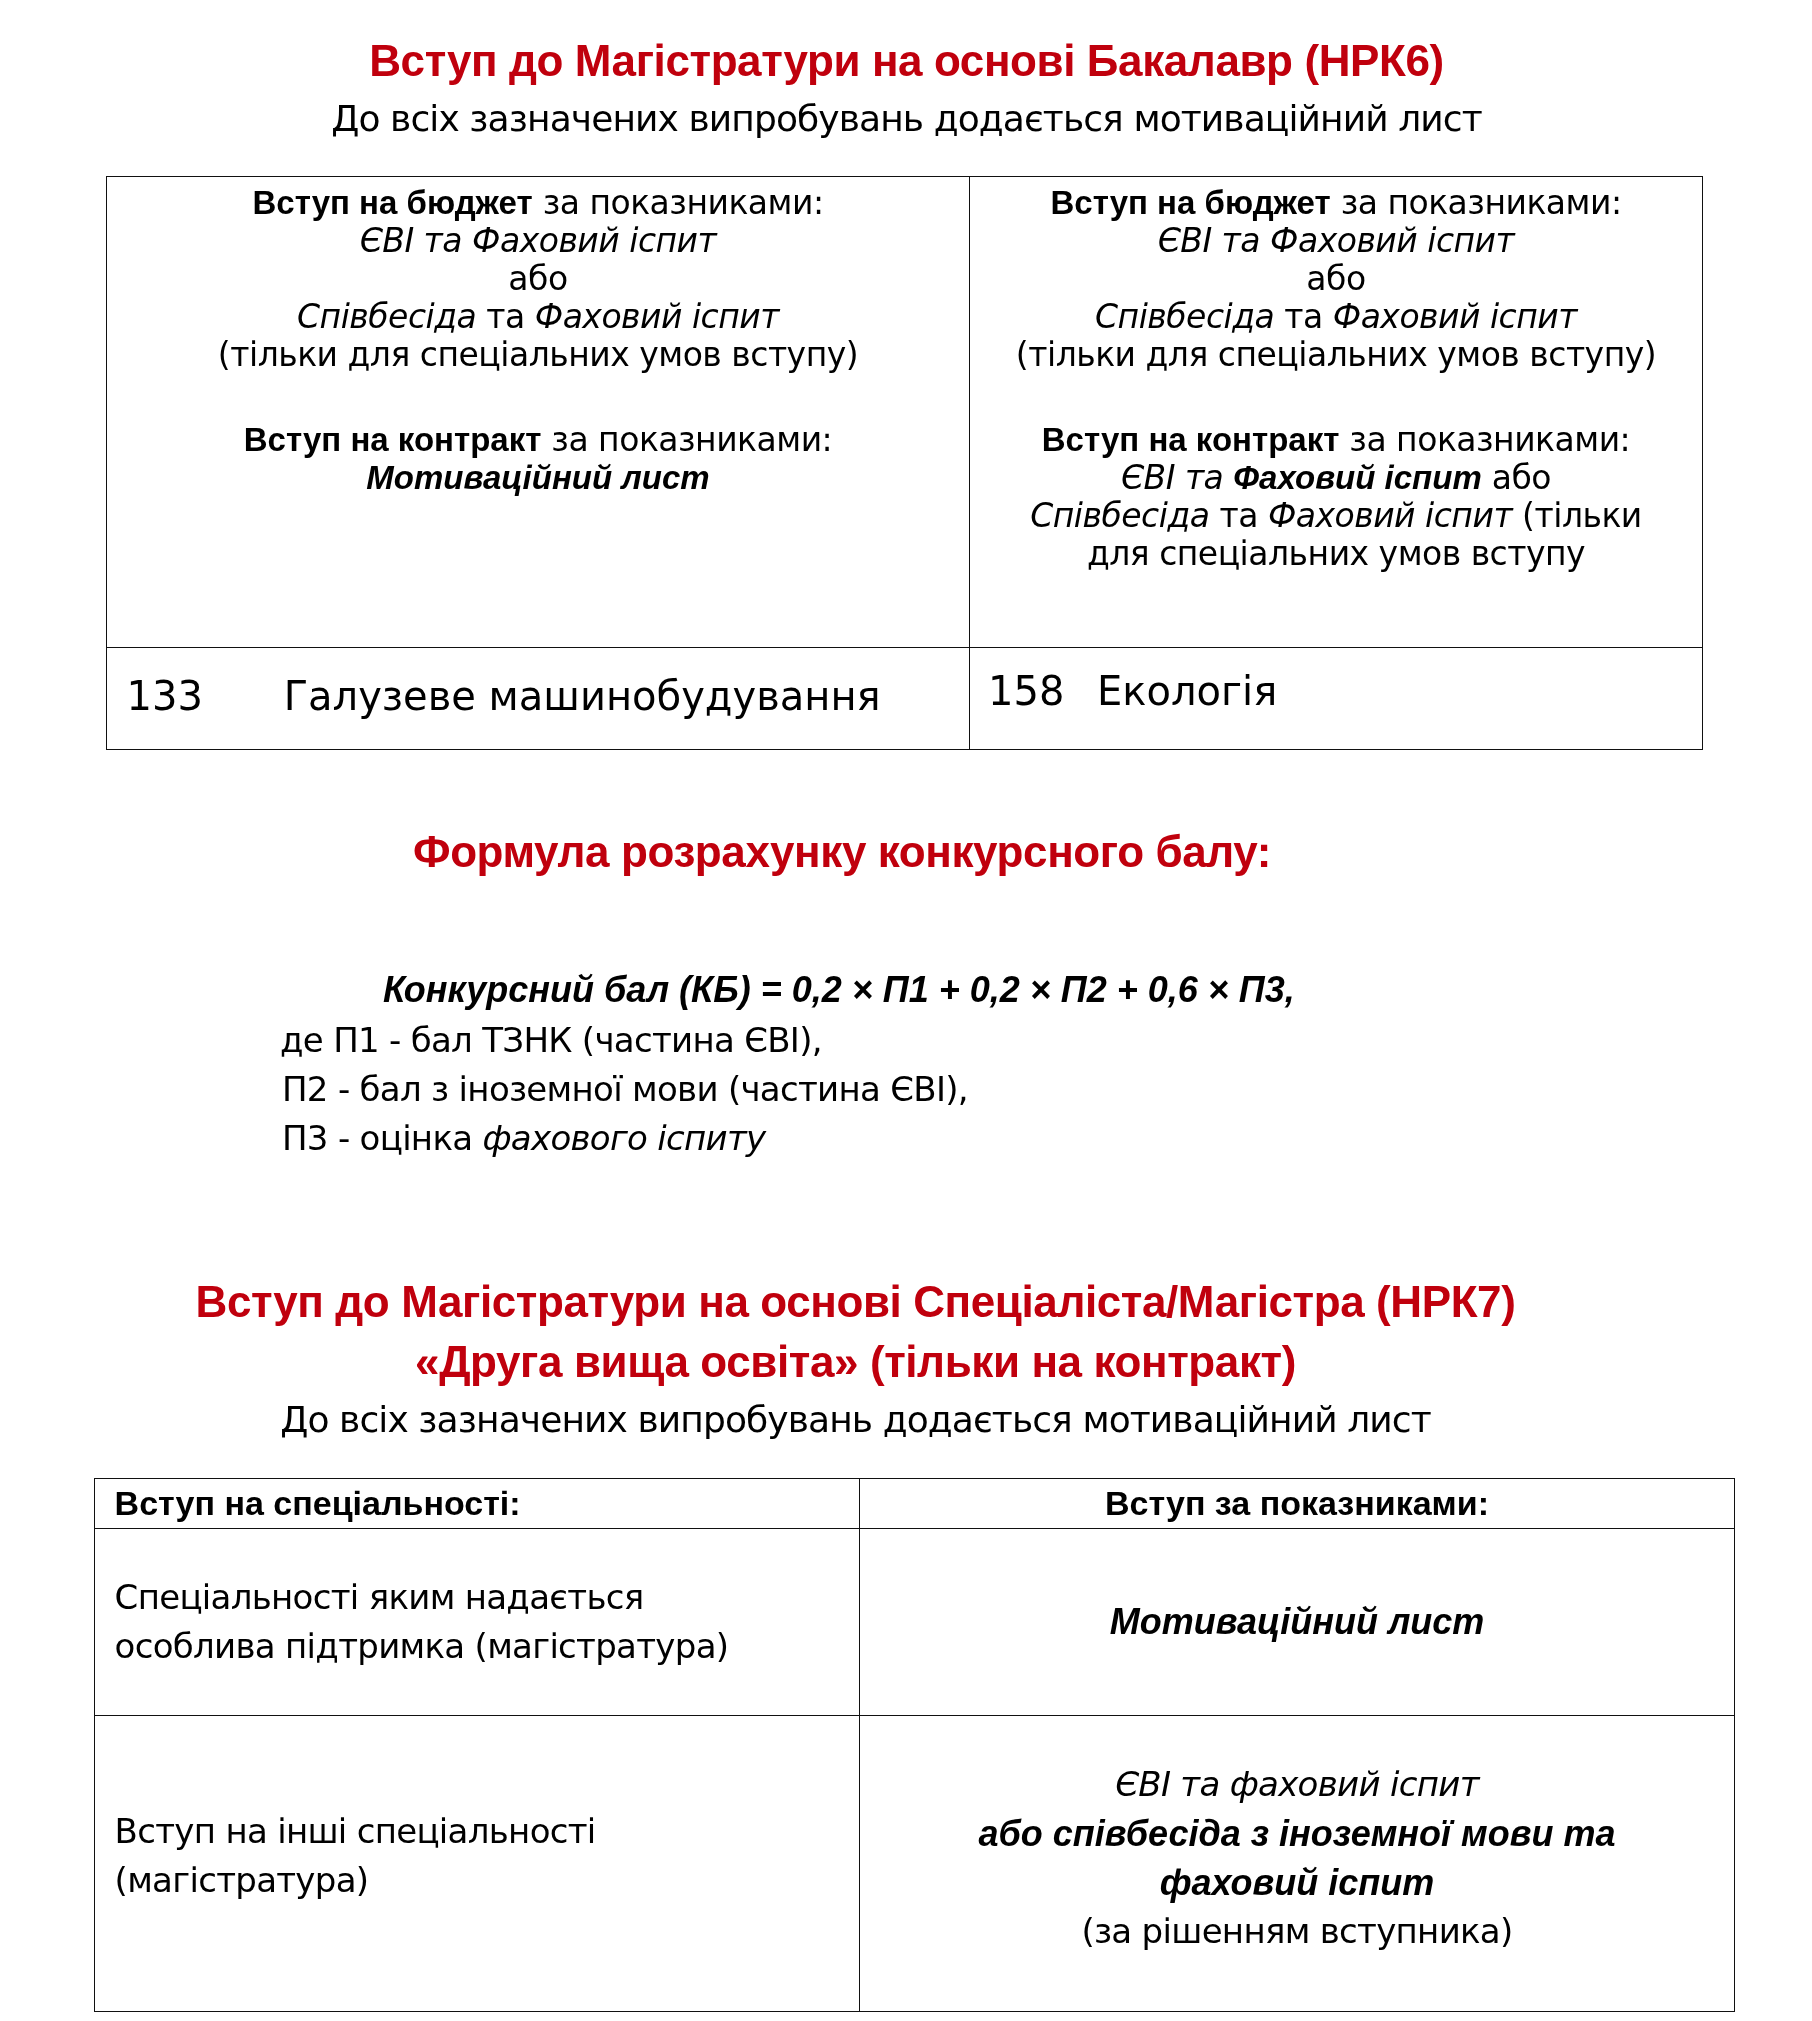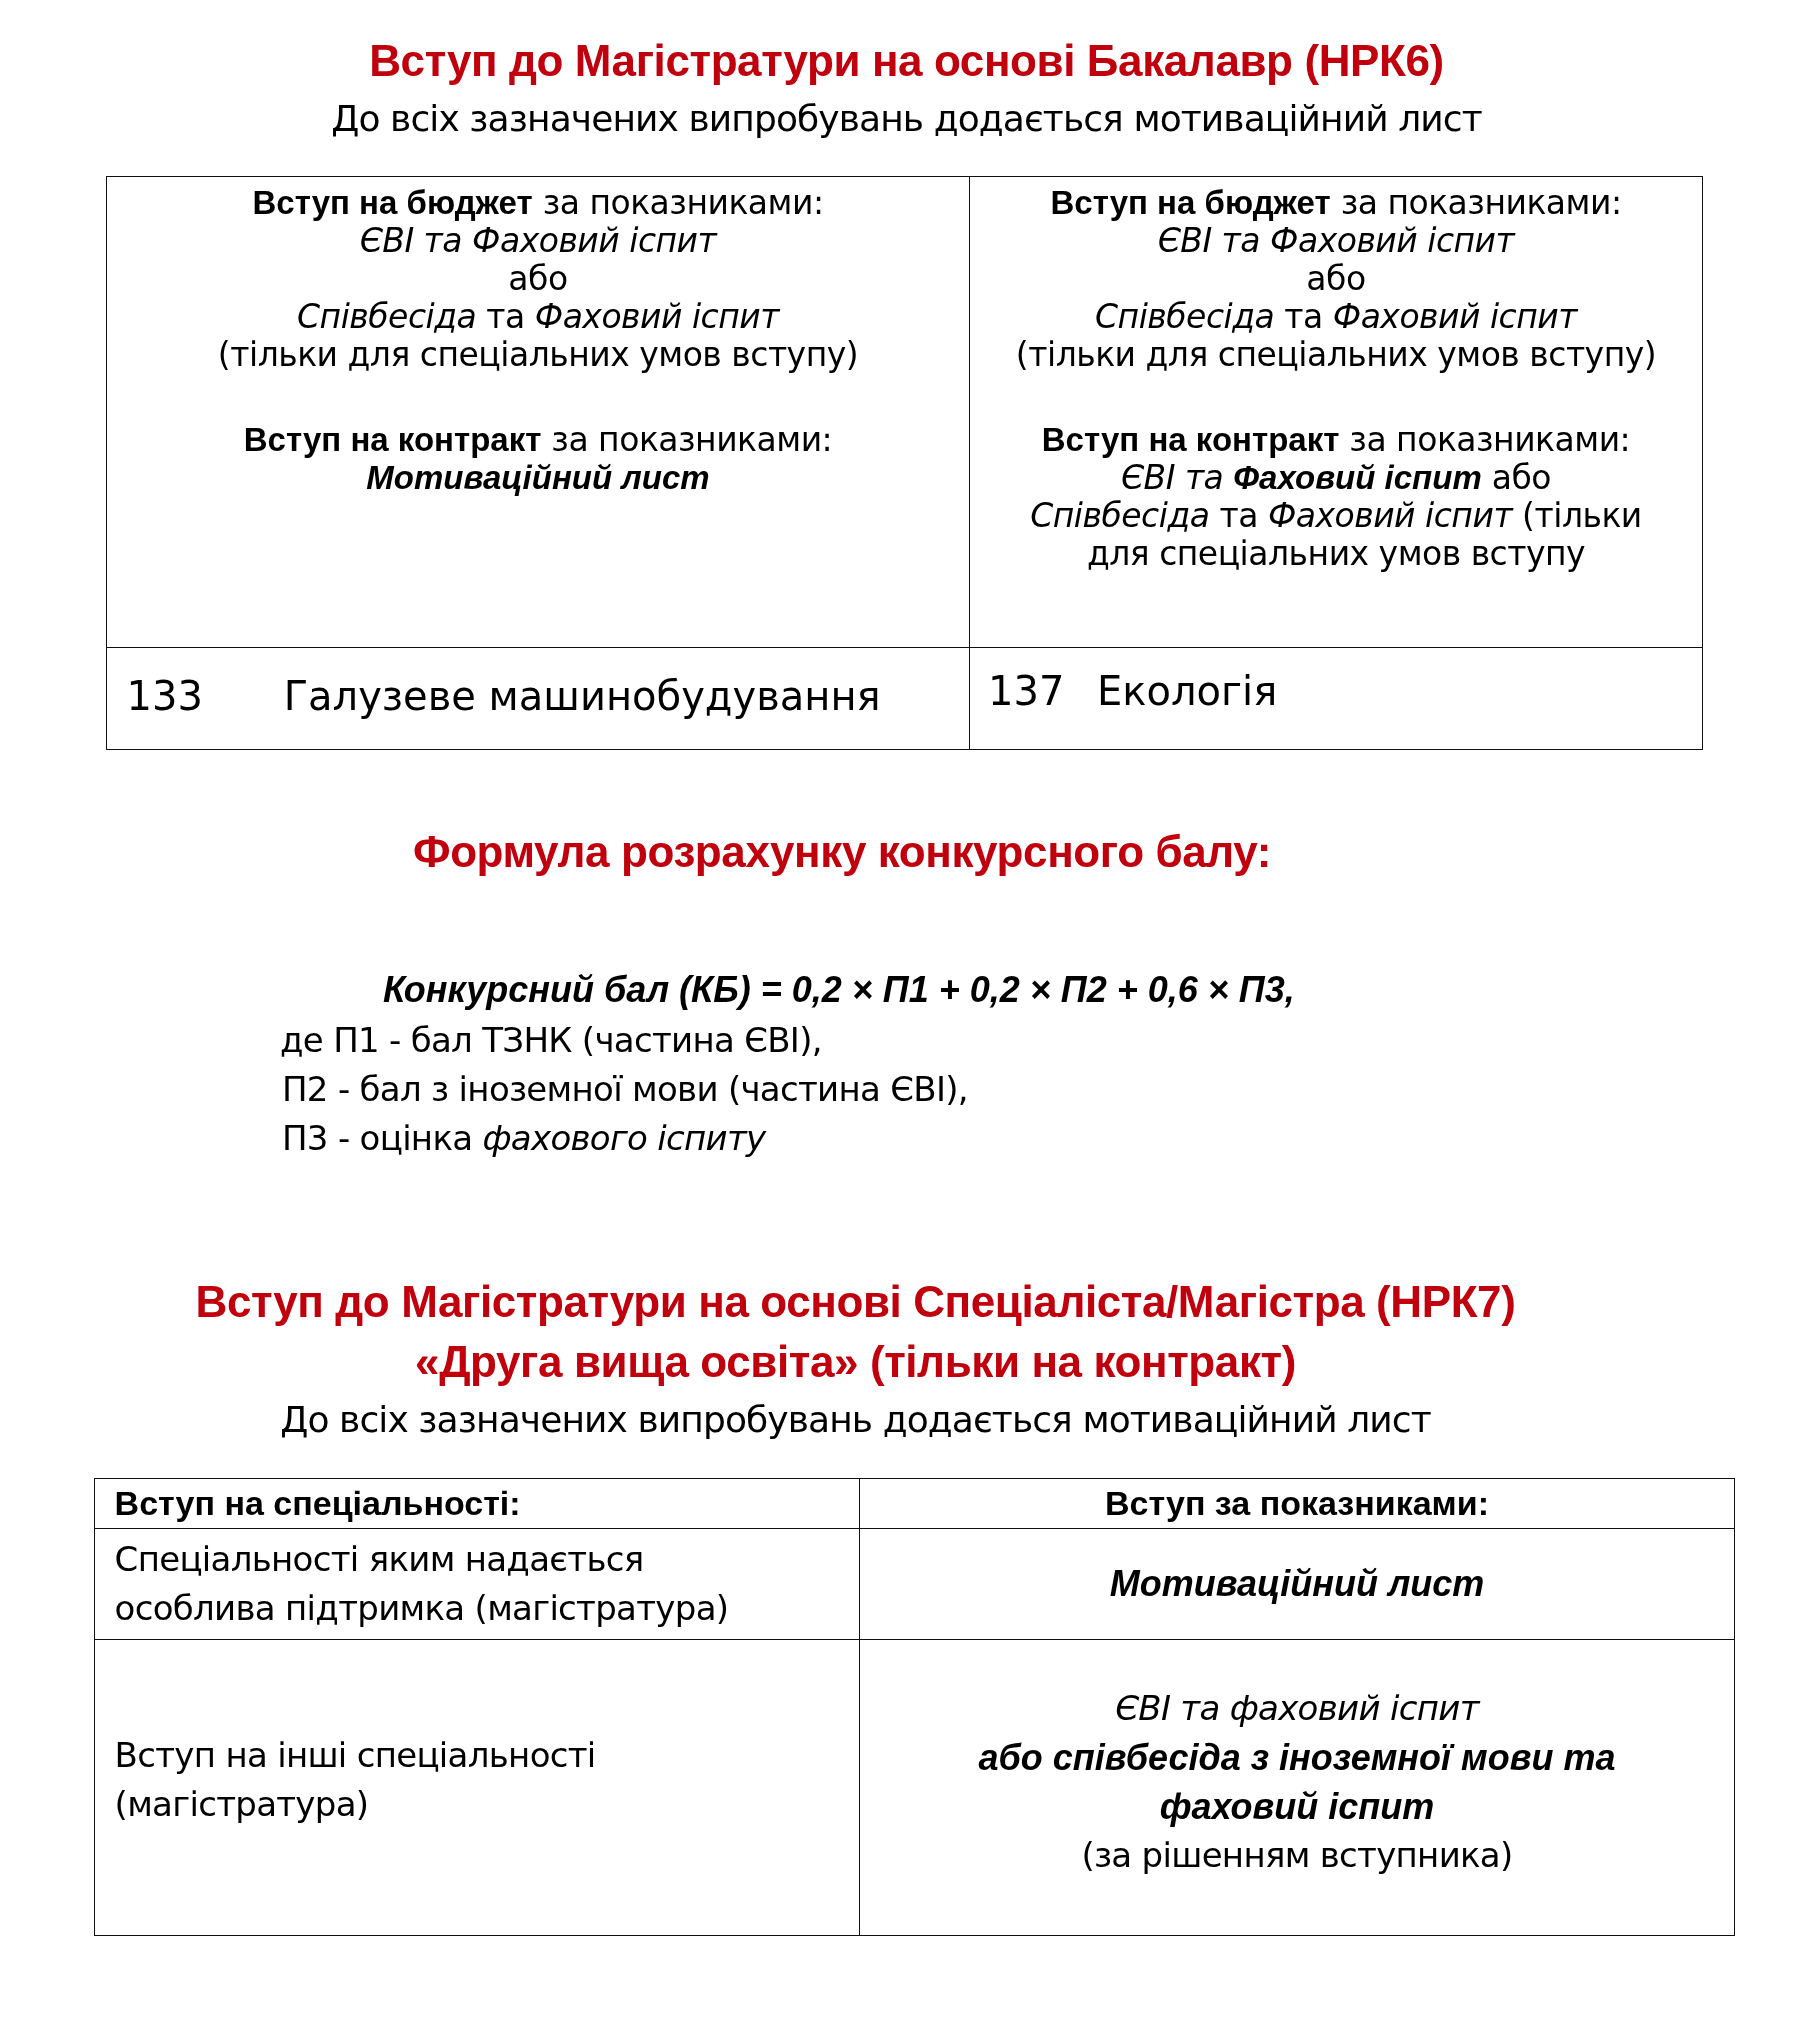--- a/index.html
+++ b/index.html
@@ -76,21 +76,21 @@
   </tr>
   <tr style="height:102px;">
     <td style="vertical-align:middle;">
       <div class="row-code" style="padding-left:19.6px; padding-bottom:5.3px;">
         <span>133</span>
         <span style="margin-left:68px;">Галузеве машинобудування</span>
       </div>
     </td>
     <td style="vertical-align:top;">
       <div class="row-code" style="padding-left:18px; padding-top:19.6px;">
-        <span>137</span>
+        <span>158</span>
         <span style="margin-left:20px;">Екологія</span>
       </div>
     </td>
   </tr>
 </tbody>
   </table>
 
 <div class="abs red-title" style="left:0; width:1684px; top:827px;">Формула розрахунку конкурсного балу:</div>
 
 <div class="abs formula-main" style="left:383px; top:969px;">Конкурсний бал (КБ) = 0,2 × П1 + 0,2 × П2 + 0,6 × П3,</div>
@@ -109,21 +109,21 @@
     </colgroup>
   <tbody>
       <tr style="height:50px;">
     <td style="vertical-align:middle;">
       <div class="t2-head" style="padding-left:19.6px;">Вступ на спеціальності:</div>
     </td>
     <td style="vertical-align:middle; text-align:center;">
       <div class="t2-head">Вступ за показниками:</div>
     </td>
   </tr>
-  <tr style="height:111px;">
+  <tr style="height:187px;">
     <td style="vertical-align:middle;">
       <div class="t2-text" style="padding-left:19.6px;">
         <div>Спеціальності яким надається</div>
         <div>особлива підтримка (магістратура)</div>
       </div>
     </td>
     <td style="vertical-align:middle; text-align:center;">
       <div class="bi" style="font-size:36px;">Мотиваційний лист</div>
     </td>
   </tr>

